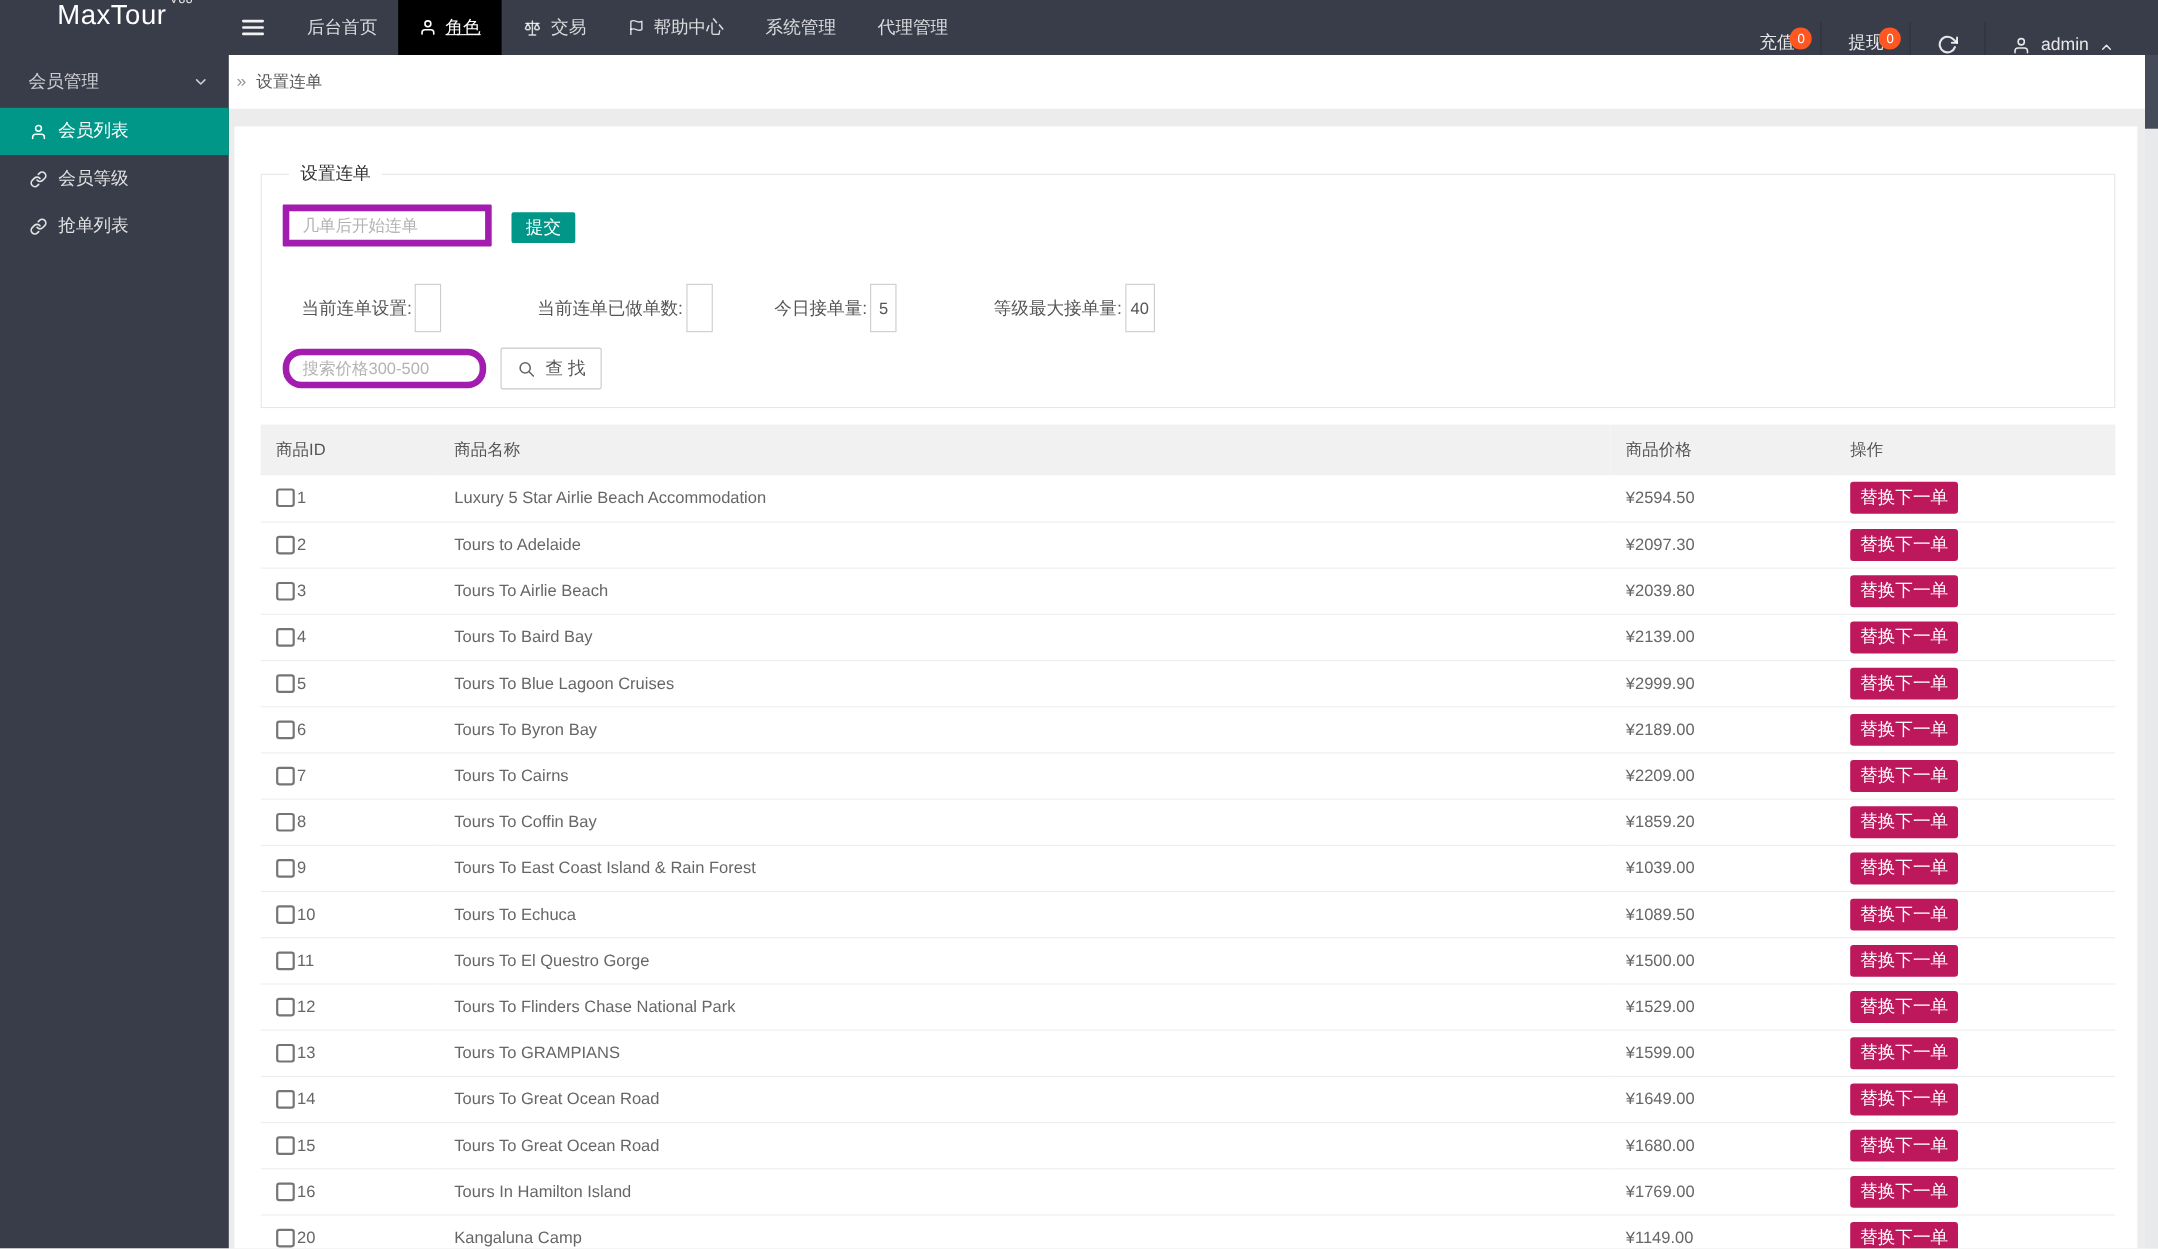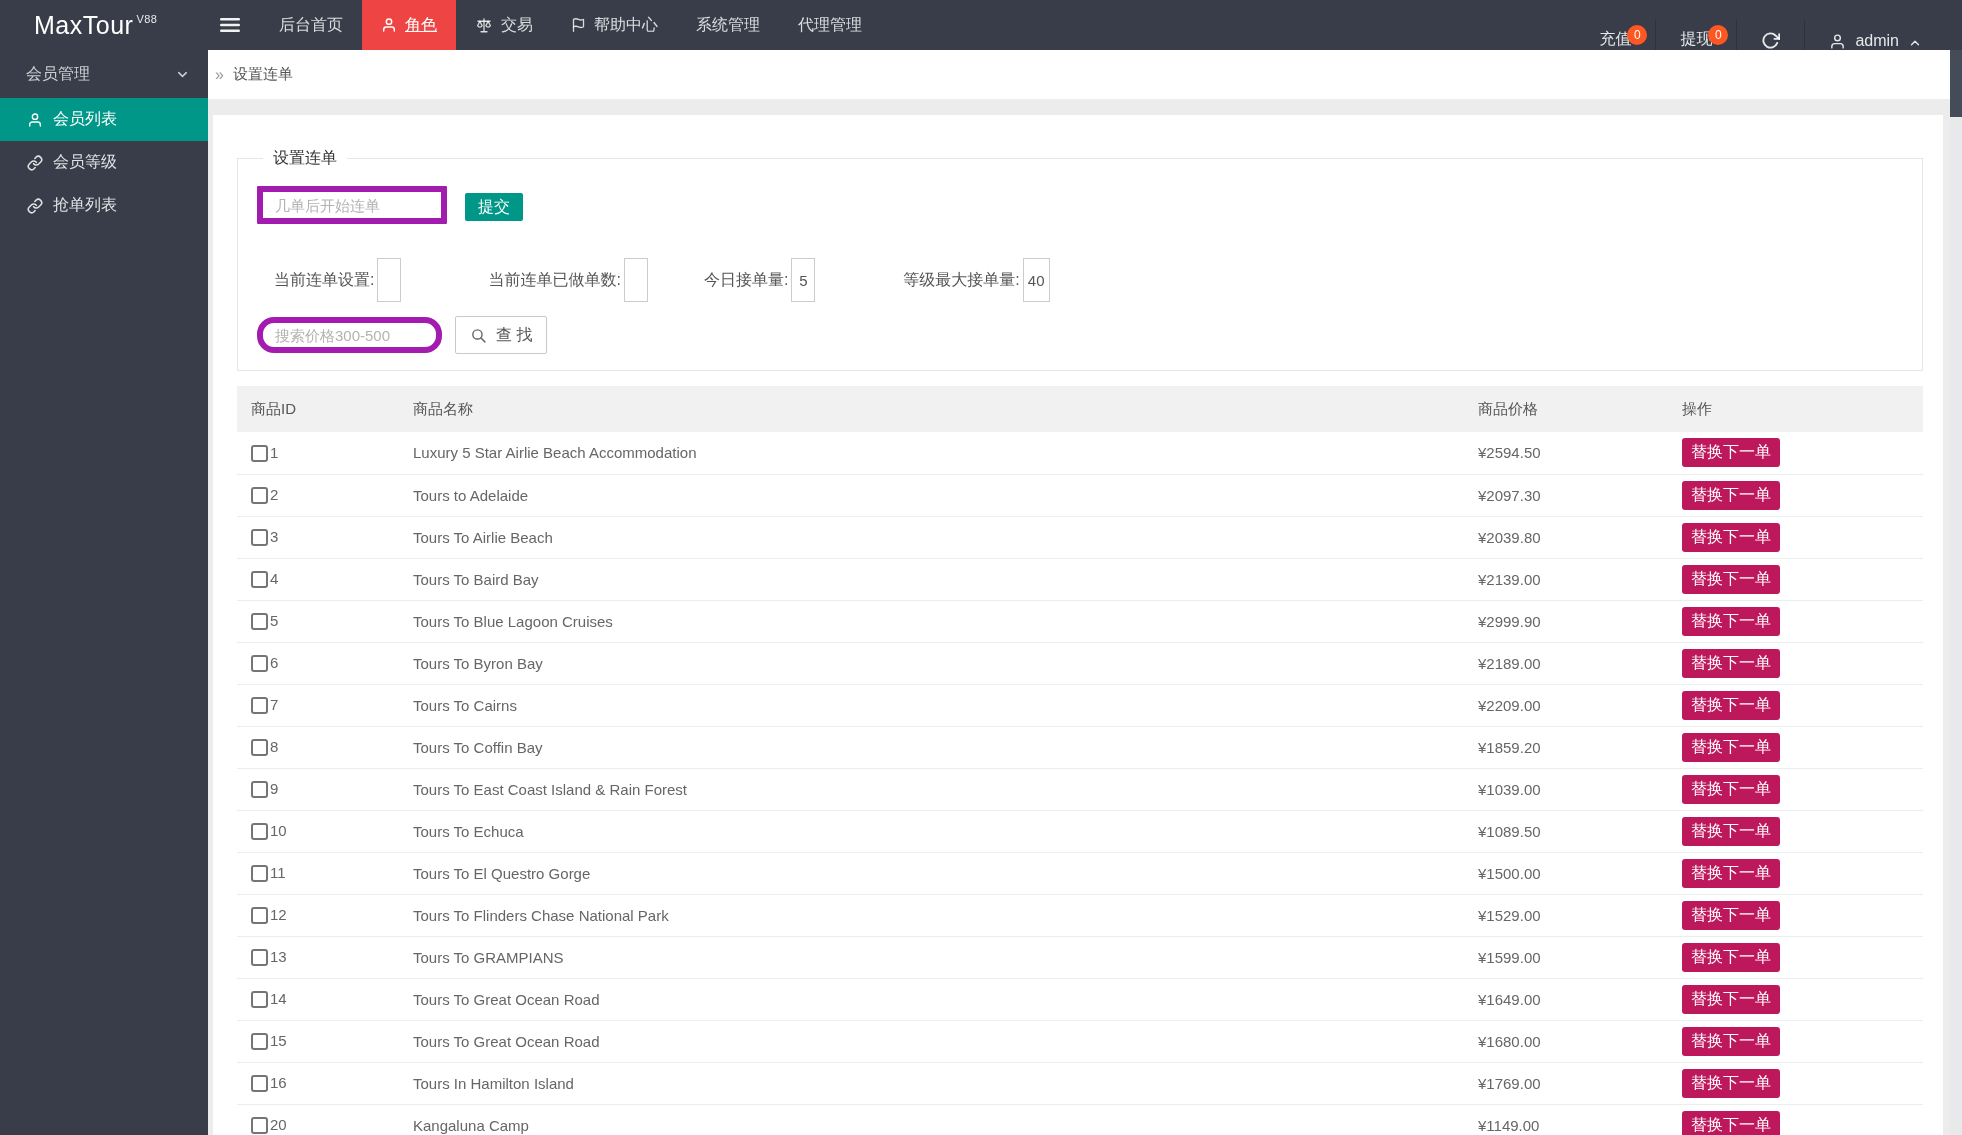--- a/index.html
+++ b/index.html
@@ -9,31 +9,31 @@
     background:#ececec; color:#666; position:relative;
   }
   svg { display:block; }
 
   
   .navbar {
     position:absolute; top:0; left:0; width:1962px; height:50px;
     background:#393d49; display:flex; align-items:stretch; z-index:30;
   }
   .logo {
-    width:200px; display:flex; align-items:center; padding-left:34px;
+    width:200px; display:flex; align-items:flex-start; padding-left:52px;
     color:#fff; font-size:25px; letter-spacing:.5px; flex:none;
   }
   .logo sup { font-size:11px; margin-left:3px; transform:translateY(-6px); color:#e8e8e8; }
   .nav-left { display:flex; align-items:stretch; }
   .nav-burger { display:flex; align-items:center; padding:0 20px; cursor:pointer; color:#f2f2f2; }
   .nav-item {
     display:flex; align-items:center; gap:8px; padding:0 19px;
     color:rgba(255,255,255,.82); font-size:16px; cursor:pointer; white-space:nowrap;
   }
-  .nav-item.active { background:#ef4444; color:#fff;text-decoration:underline; }
+  .nav-item.active { background:#000000; color:#fff;text-decoration:underline; }
   .nav-right { margin-left:auto; display:flex; align-items:stretch; margin-right:16px; }
   .nav-cell {
     display:flex; align-items:flex-end; padding:0 24px; position:relative;
     color:rgba(255,255,255,.88); font-size:16px; cursor:pointer;
     border-left:1px solid rgba(0,0,0,.18);
     margin-top:20px;
   }
   .nav-cell:first-child { border-left:none; }
   .badge {
     position:absolute; top:5px; right:8px; min-width:20px; height:20px;

